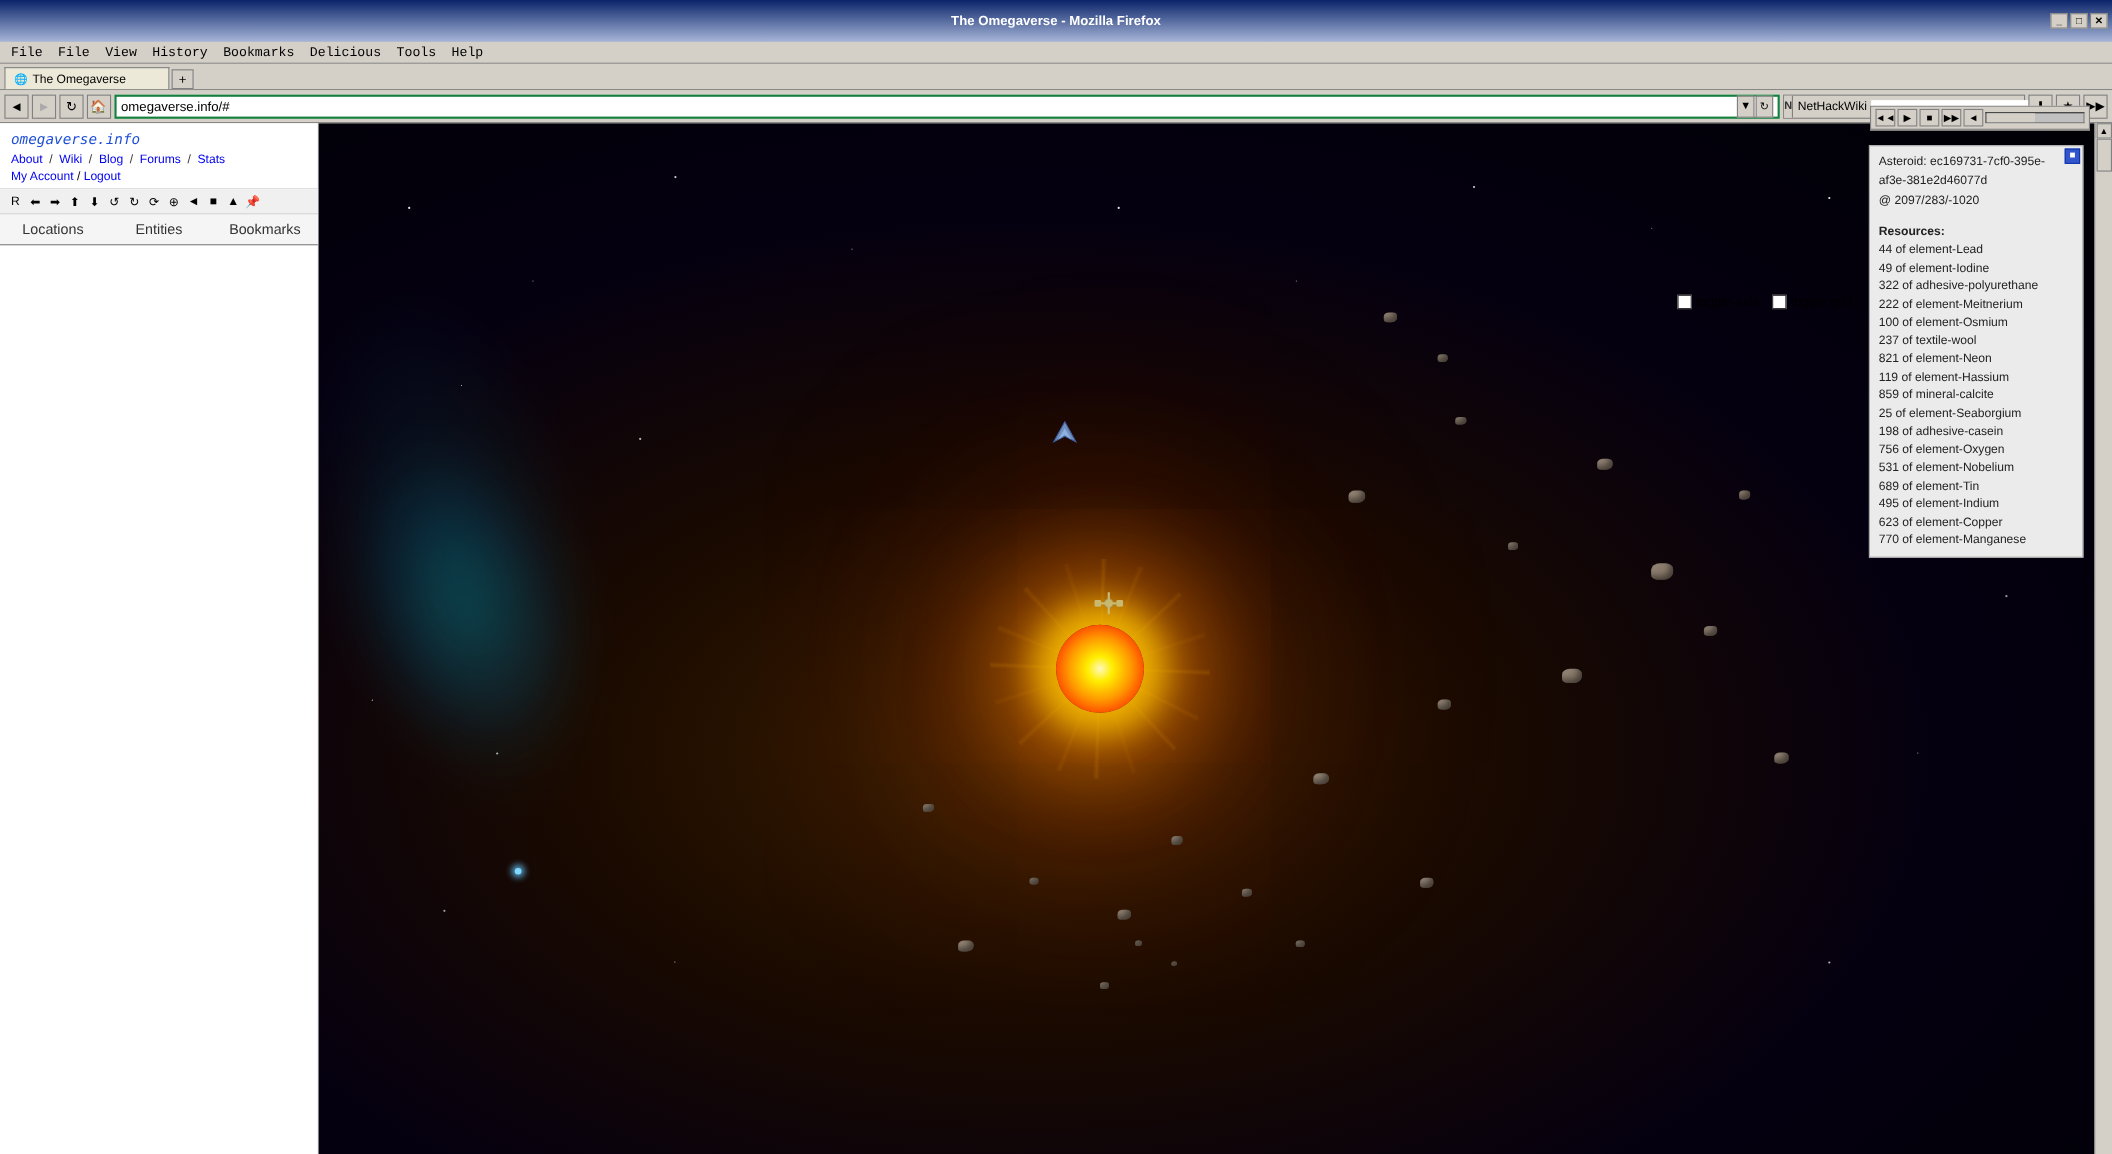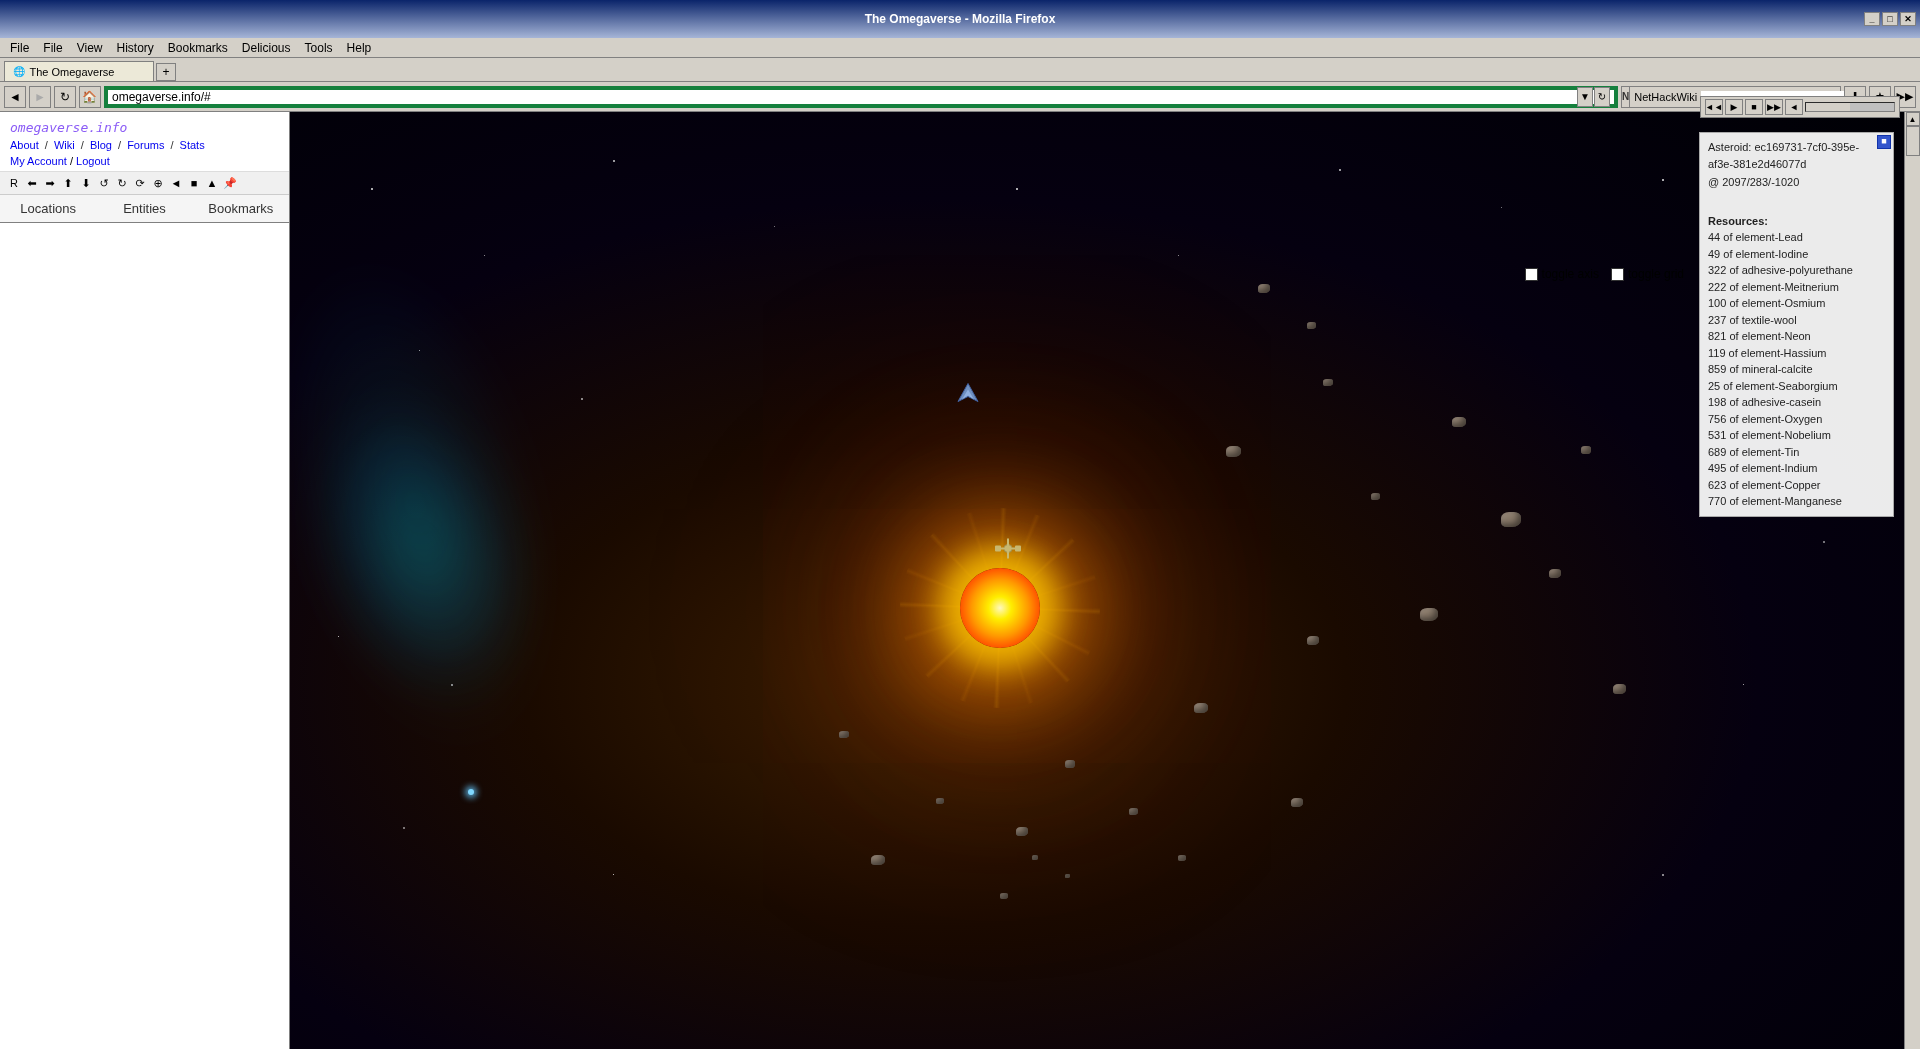--- a/index.html
+++ b/index.html
@@ -39,20 +39,21 @@
       display: flex;
       align-items: center;
       border-bottom: 1px solid #808080;
       padding: 0 4px;
       gap: 2px;
     }
     .menu-item {
       padding: 2px 6px;
       font-size: 12px;
       cursor: pointer;
+      font-family: Liberation Mono, monospace;
     }
 
     
     #tabbar {
       height: 24px;
       background: #d4d0c8;
       display: flex;
       align-items: flex-end;
       padding: 0 4px;
       border-bottom: 1px solid #808080;
@@ -91,21 +92,21 @@
       width: 22px; height: 22px;
       background: #d4d0c8;
       border: 1px solid #808080;
       display: flex; align-items: center; justify-content: center;
       cursor: pointer; font-size: 12px;
     }
     #address-bar {
       flex: 1;
       height: 22px;
       background: white;
-      border: 4px solid #15803d;
+      border: 2px solid #15803d;
       padding: 0 4px;
       font-size: 12px;
       display: flex; align-items: center;
     }
     .address-text { flex: 1; font-size: 12px; }
     .address-arrows {
       display: flex; gap: 1px;
     }
     .addr-btn {
       width: 16px; height: 20px;
@@ -450,21 +451,21 @@
   <div class="nav-extra-btn">⬇</div>
   <div class="nav-extra-btn">★</div>
   <div class="nav-extra-btn">▶▶</div>
 </div>
 
 <div id="content">
 
   <div id="left-panel">
     <div id="site-header">
       <div class="site-title">
-        <span style="color:#8b5cf6; font-family:monospace; font-style:italic;">omegaverse.info</span>
+        <span style="color:#1d4ed8; font-family:monospace; font-style:italic;">omegaverse.info</span>
       </div>
       <div class="site-links">
         <a href="#">About</a>
         <span class="sep">/</span>
         <a href="#">Wiki</a>
         <span class="sep">/</span>
         <a href="#">Blog</a>
         <span class="sep">/</span>
         <a href="#">Forums</a>
         <span class="sep">/</span>
@@ -592,21 +593,21 @@
           <span>toggle grid</span>
         </div>
       </div>
 
       <div id="info-panel">
         <div class="panel-close">■</div>
         <div style="font-size:11px;font-weight:normal;color:#222;padding-right:16px;">
           <span>Asteroid: ec169731-7cf0-395e-af3e-381e2d46077d</span>
         </div>
         <div style="font-size:11px;margin-top:2px;">@ 2097/283/-1020</div>
-        <div style="font-size:11px;font-weight:bold;margin-top:22px;">Resources:</div>
+        <div style="font-size:11px;font-weight:bold;margin-top:12px;">Resources:</div>
         <div id="resources-list" style="font-size:11px;">
             <div>44 of element-Lead</div>
             <div>49 of element-Iodine</div>
             <div>322 of adhesive-polyurethane</div>
             <div>222 of element-Meitnerium</div>
             <div>100 of element-Osmium</div>
             <div>237 of textile-wool</div>
             <div>821 of element-Neon</div>
             <div>119 of element-Hassium</div>
             <div>859 of mineral-calcite</div>

